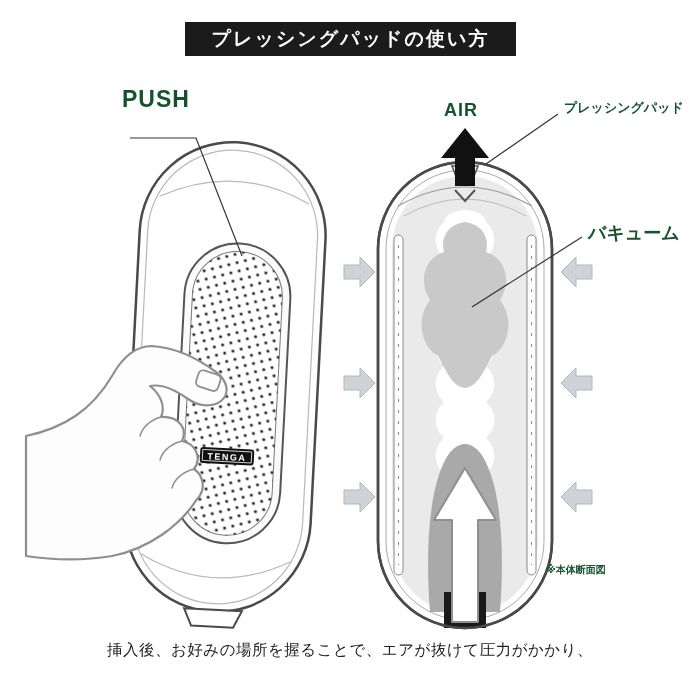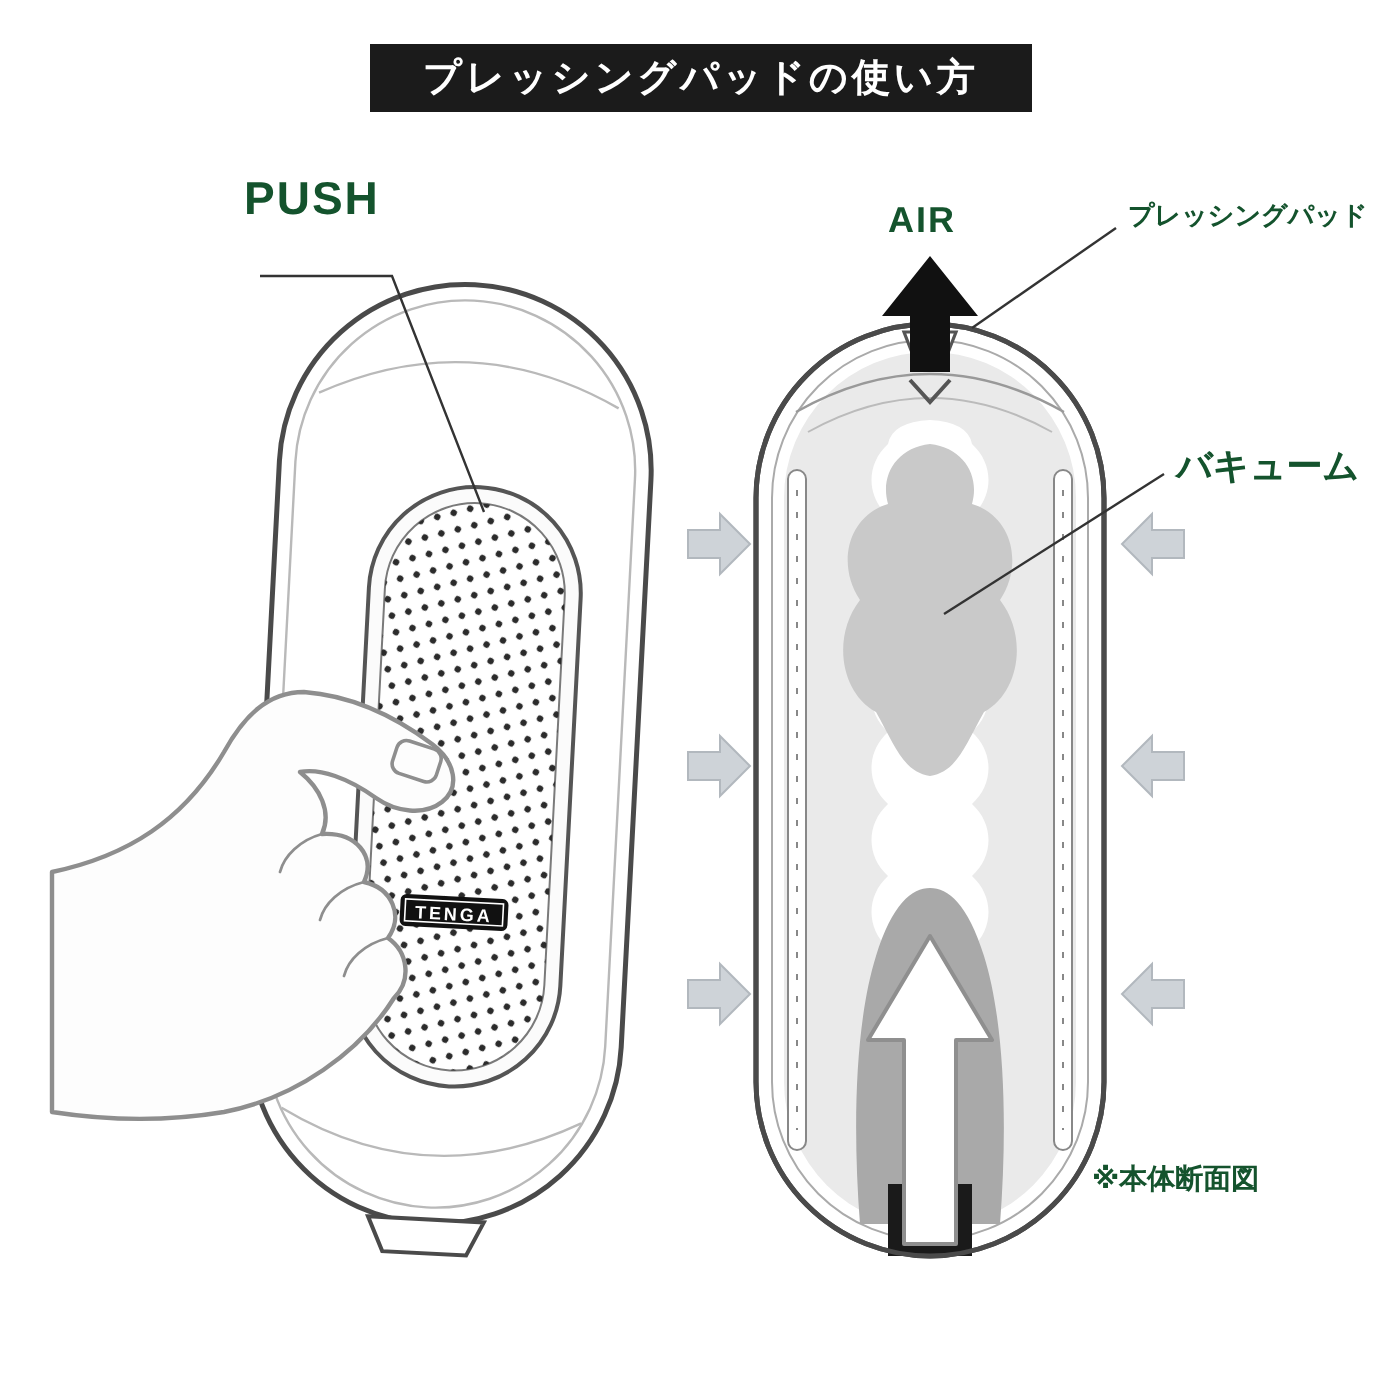--- a/index.html
+++ b/index.html
@@ -11,21 +11,21 @@
     position:absolute; left:185px; top:22px; width:331px; height:34px;
     background:#1b1b1b; color:#fff; font-size:19px; font-weight:bold;
     letter-spacing:2px; display:flex; align-items:center; justify-content:center;
   }
   .lbl { position:absolute; color:#14532d; white-space:nowrap; }
   .push   { left:122px; top:86px;  font-size:23px; font-weight:800; letter-spacing:1px; }
   .padlbl { left:124px; top:116px; font-size:13.5px; font-weight:600; }
   .airlbl { left:444px; top:100px; font-size:18px; font-weight:800; letter-spacing:1px; }
   .valve  { left:564px; top:99px;  font-size:13px; font-weight:700; }
   .vacu   { left:588px; top:221px; font-size:18px; font-weight:700; }
-  .note   { left:546px; top:581px; font-size:14px; font-weight:600;text-align:center; }
+  .note   { left:546px; top:563px; font-size:10px; font-weight:600;text-align:center; }
   .footer { position:absolute; left:0; width:700px; text-align:center;
             color:#222; font-size:15.5px; letter-spacing:0.5px; }
   .f1 { top:640px; } .f2 { top:669px; }
   svg.canvas { position:absolute; left:0; top:0; }
 </style>
 </head>
 <body>
 
 <div class="page">
 
@@ -142,13 +142,14 @@
     <line x1="558" y1="114" x2="486" y2="164" stroke="#333" stroke-width="1.2"></line>
     <line x1="582" y1="237" x2="472" y2="307" stroke="#333" stroke-width="1.2"></line>
   </svg>
 
   <div class="lbl push">PUSH</div>
   <div class="lbl airlbl">AIR</div>
   <div class="lbl valve">プレッシングパッド</div>
   <div class="lbl vacu">バキューム</div>
   <div class="lbl note">※本体断面図</div>
 
+  <div class="footer f1">挿入後、お好みの場所を握ることで、エアが抜けて圧力がかかり、</div>
 </div>
 
 </body></html>

